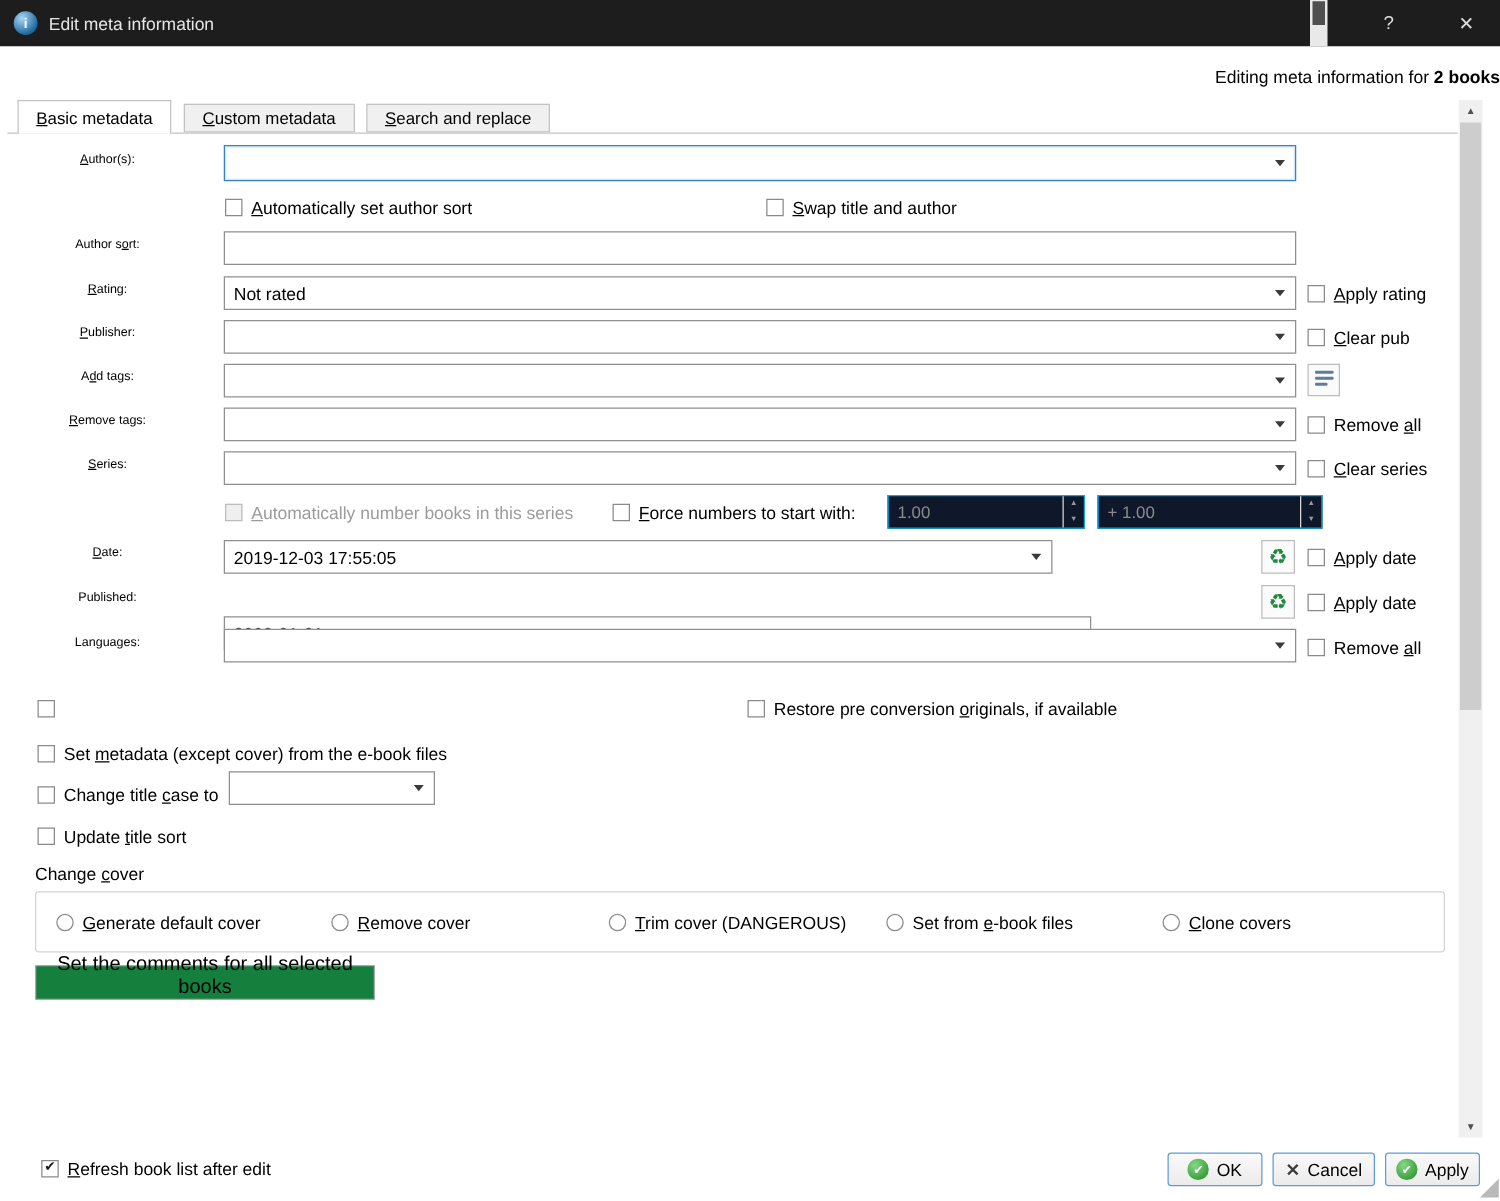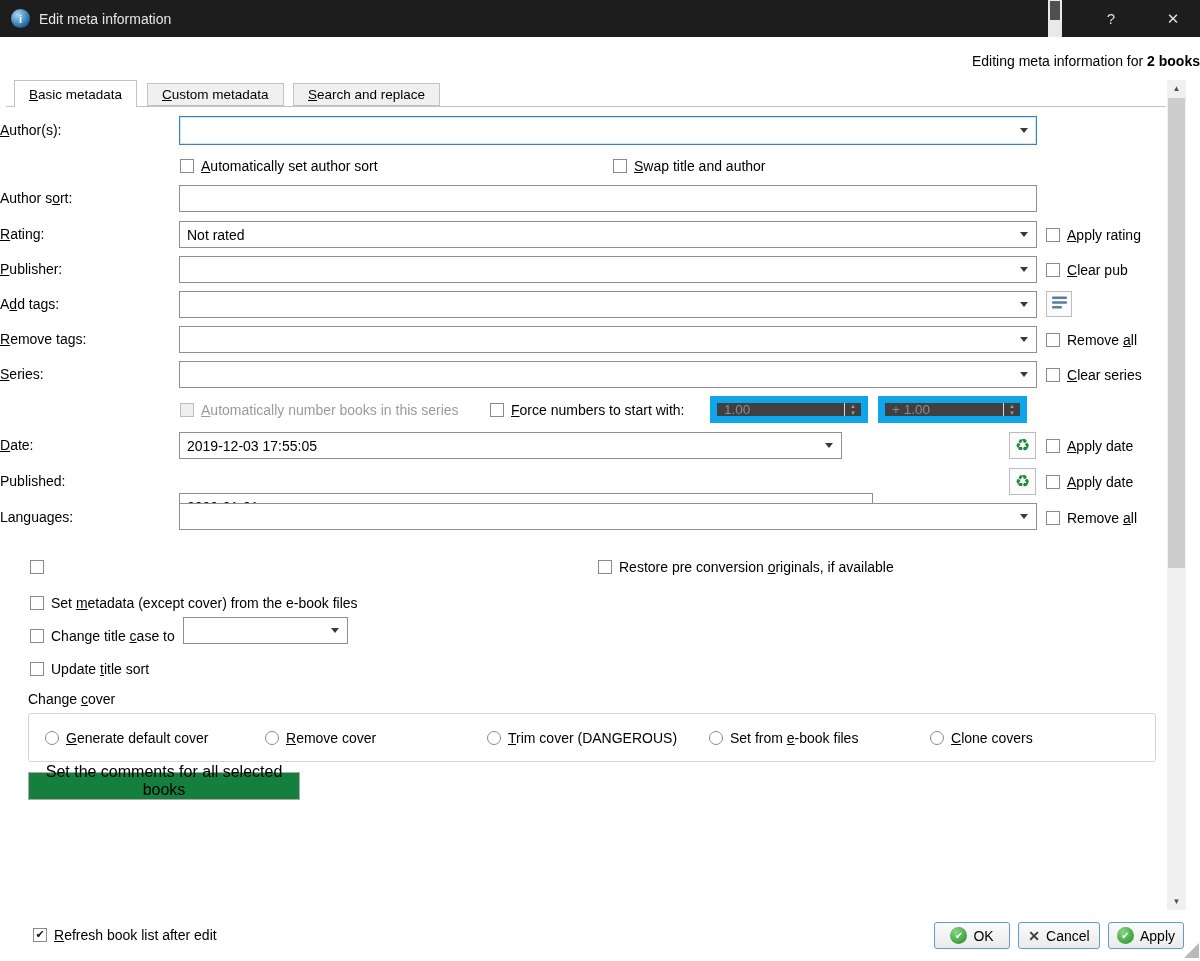--- a/index.html
+++ b/index.html
@@ -20,36 +20,36 @@
   .mini-sb .mthumb{position:absolute;left:2px;top:1px;width:10px;height:19px;background:#4f4f4f}
 
   
   .header{position:absolute;left:0;top:53px;width:1200px;text-align:right;font-size:14px}
   .tab{position:absolute;display:flex;align-items:center;justify-content:center;
        background:#f0f0f0;border:1px solid #c3c3c3;font-size:13.5px;padding:0 14px}
   .tab.active{background:#fff;border-bottom:0;z-index:2}
   .pane-line{position:absolute;left:6px;top:106px;width:1160px;height:1px;background:#c3c3c3}
 
   
-  .flabel{position:absolute;left:0;width:172px;text-align:left;font-size:14px;white-space:nowrap}
+  .flabel{position:absolute;left:0;width:172px;text-align:center;font-size:10px;white-space:nowrap}
   .combo{position:absolute;background:#fff;border:1px solid #8f8f8f;display:flex;align-items:stretch}
   .combo.focus{border:1px solid #3884bd;box-shadow:inset 0 0 0 1px #cfe4f3}
   .ctext{flex:1;display:flex;align-items:center;padding-left:7px;font-size:14px;white-space:nowrap;overflow:hidden}
   .carrow{width:24px;display:flex;align-items:center;justify-content:center}
   .carrow::after{content:"";width:0;height:0;border-left:4px solid transparent;border-right:4px solid transparent;border-top:5px solid #3a3a3a}
   .tinput{position:absolute;background:#fff;border:1px solid #8f8f8f;display:flex;align-items:center;padding-left:7px;font-size:14px}
 
   .cb,.radio{position:absolute;display:flex;align-items:center;gap:7px;height:17px;font-size:14px;white-space:nowrap;cursor:default}
   .box{width:14px;height:14px;border:1px solid #8a8a8a;background:#fff;flex:none;display:flex;align-items:center;justify-content:center}
   .mark{font-size:11px;line-height:1;color:#1a1a1a}
   .cb.disabled{color:#9b9b9b}
   .cb.disabled .box{background:#efefef;border-color:#bdbdbd}
   .dot{width:14px;height:14px;border:1px solid #8a8a8a;border-radius:50%;background:#fff;flex:none}
 
-  .spin{position:absolute;background:#404040;border:7px solid #0ea5e9;color:#8b8b8b;display:flex;align-items:stretch;font-size:13.5px}
+  .spin{position:absolute;background:#0f172a;border:1px solid #0ea5e9;color:#8b8b8b;display:flex;align-items:stretch;font-size:13.5px}
   .stext{flex:1;display:flex;align-items:center;padding-left:7px}
   .sbtns{width:17px;border-left:1px solid #d8d8d8;display:flex;flex-direction:column}
   .sarr{flex:1;display:flex;align-items:center;justify-content:center;font-size:6px;color:#9a9a9a}
 
   .iconbtn{position:absolute;background:#fbfbfb;border:1px solid #bdbdbd;display:flex;align-items:center;justify-content:center}
   .recycle{color:#1e8a3c;font-size:17px;line-height:1}
 
   .tooltip{position:absolute;left:178px;top:629px;width:1022px;height:22px;background:#ffffe1;border:1px solid #000;
            display:flex;align-items:center;padding-left:4px;font-size:13.5px;white-space:nowrap;overflow:hidden;z-index:30}
 
@@ -176,21 +176,21 @@
     <span class="box"></span>
     <span><u>F</u>orce numbers to start with:</span>
   </div>
   <div class="spin" style="left:710px;top:396px;width:158px;height:27px">
     <span class="stext">1.00</span>
     <span class="sbtns">
       <span class="sarr">▲</span>
       <span class="sarr">▼</span>
     </span>
   </div>
-  <div class="spin" style="left:878px;top:396px;width:149px;height:27px">
+  <div class="spin" style="left:878px;top:396px;width:180px;height:27px">
     <span class="stext">+ 1.00</span>
     <span class="sbtns">
       <span class="sarr">▲</span>
       <span class="sarr">▼</span>
     </span>
   </div>
 
   <div class="flabel" style="top:437px"><u>D</u>ate:</div>
   <div class="combo" style="left:179px;top:432px;width:663px;height:27px">
     <span class="ctext">2019-12-03 17:55:05</span>

